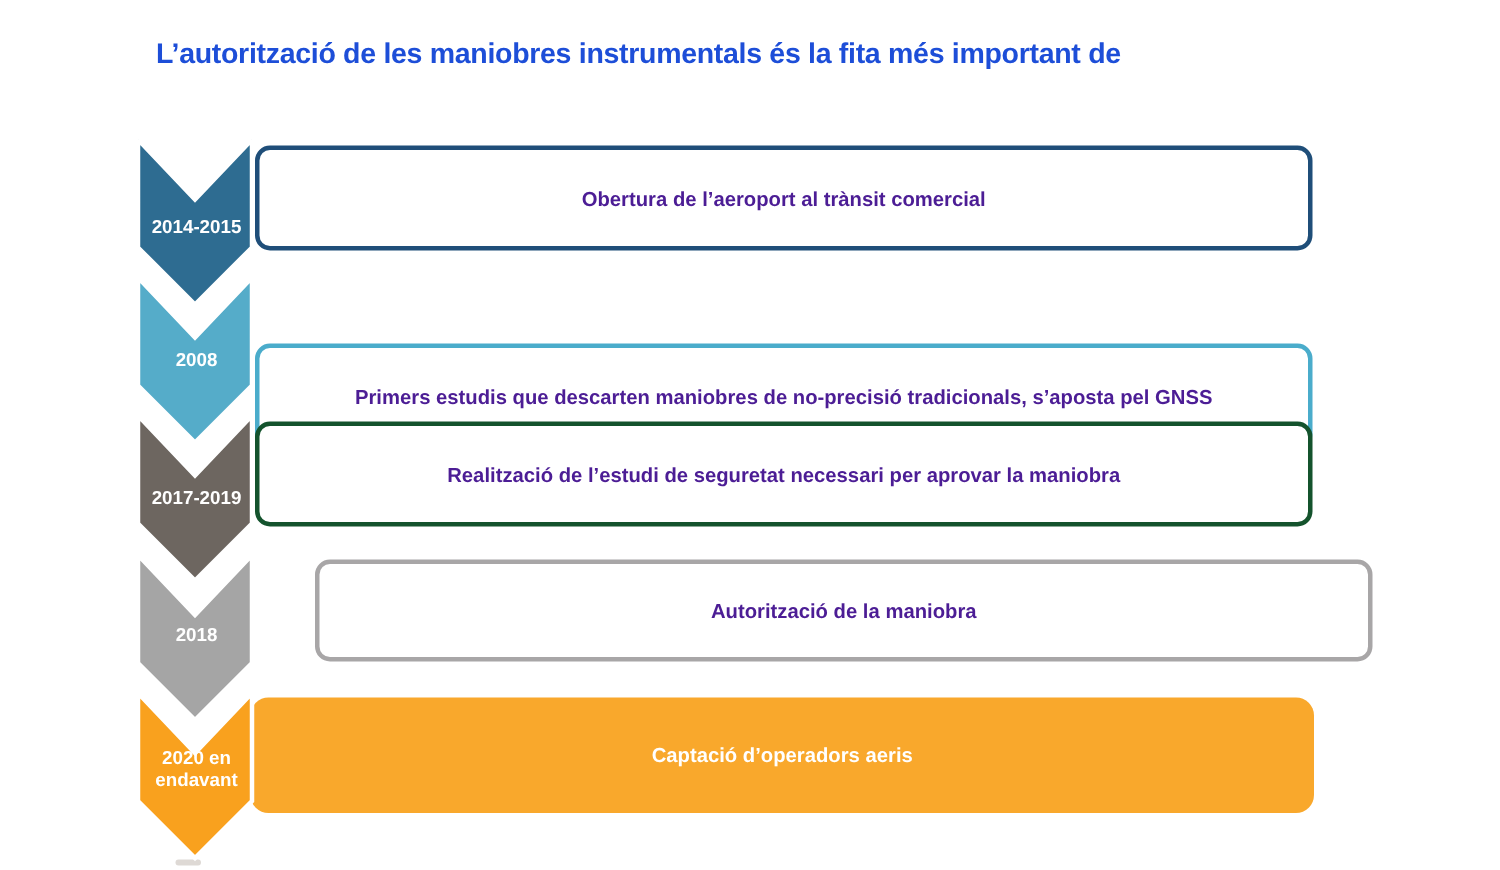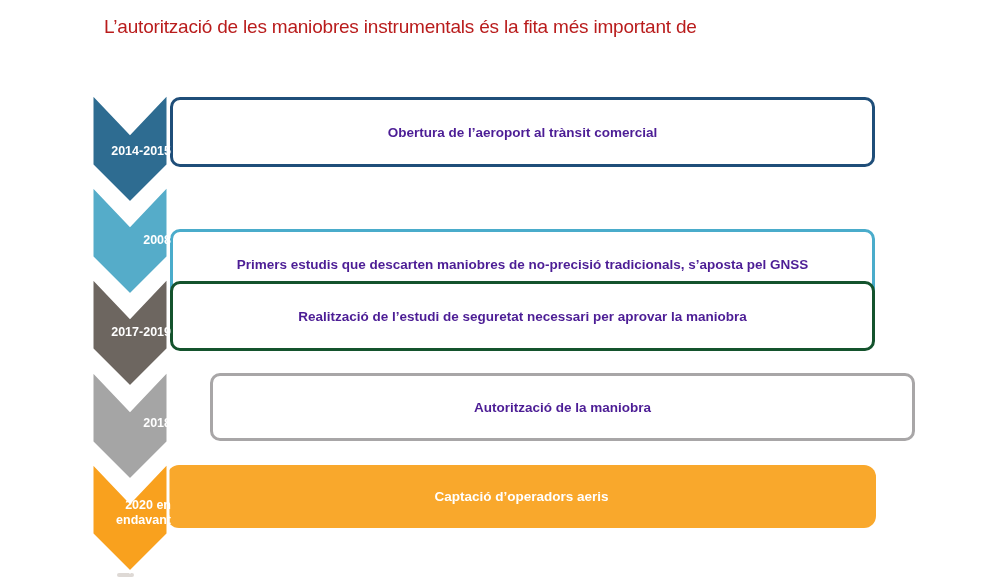--- a/index.html
+++ b/index.html
@@ -1,44 +1,44 @@
 <!DOCTYPE html>
 <html><head>
 <meta charset="utf-8">
 <style>
   html,body{margin:0;padding:0;background:#fff;}
   .stage{
     position:relative;width:1000px;height:580px;overflow:hidden;
     background:#ffffff;font-family:"Liberation Sans","DejaVu Sans",sans-serif;
   }
   .title{
-    position:absolute;left:104px;top:13px;width:880px;
-    font-size:19px;font-weight:normal;color:#b91c1c;line-height:27px;
+    position:absolute;left:104px;top:23px;width:880px;
+    font-size:19px;font-weight:bold;color:#1d4ed8;line-height:27px;
     letter-spacing:-0.2px;white-space:nowrap;
   }
   .chevron-col{position:absolute;left:91px;top:93px;z-index:5;}
   .period{
     position:absolute;left:91px;width:80px;z-index:6;
-    text-align:right;color:#ffffff;font-size:12.5px;font-weight:bold;
+    text-align:center;color:#ffffff;font-size:12.5px;font-weight:bold;
     line-height:15px;
   }
   .p1{top:144px}.p2{top:233px}.p3{top:325px}.p4{top:416px}.p5{top:498px}
   .tbox{
     position:absolute;left:170px;width:705px;height:70px;z-index:1;
     box-sizing:border-box;background:#ffffff;border-radius:10px;
     display:flex;align-items:center;justify-content:center;
     font-size:13.5px;font-weight:bold;color:#4c1d95;text-align:center;
     padding:0 14px;
   }
   .b1{top:97px;border:3px solid #1F4E79;}
   .b2{top:189px;border:3px solid #4AACCB;margin-top:40px;}
   .b3{top:281px;border:3px solid #14532d;}
   .b4{top:373px;height:68px;border:3px solid #A8A6A7;margin-left:40px;}
   .b5{
-    top:465px;left:167px;width:709px;height:63px;border:none;
+    top:465px;left:167px;width:709px;height:77px;border:none;
     background:#F9A82C;border-radius:12px;color:#ffffff;
   }
   .bottom-smudge{
     position:absolute;left:117px;top:573px;width:17px;height:4px;
     background:#D8D2CE;border-radius:2px;opacity:.85;z-index:0;
   }
 </style>
 </head>
 <body>
 

